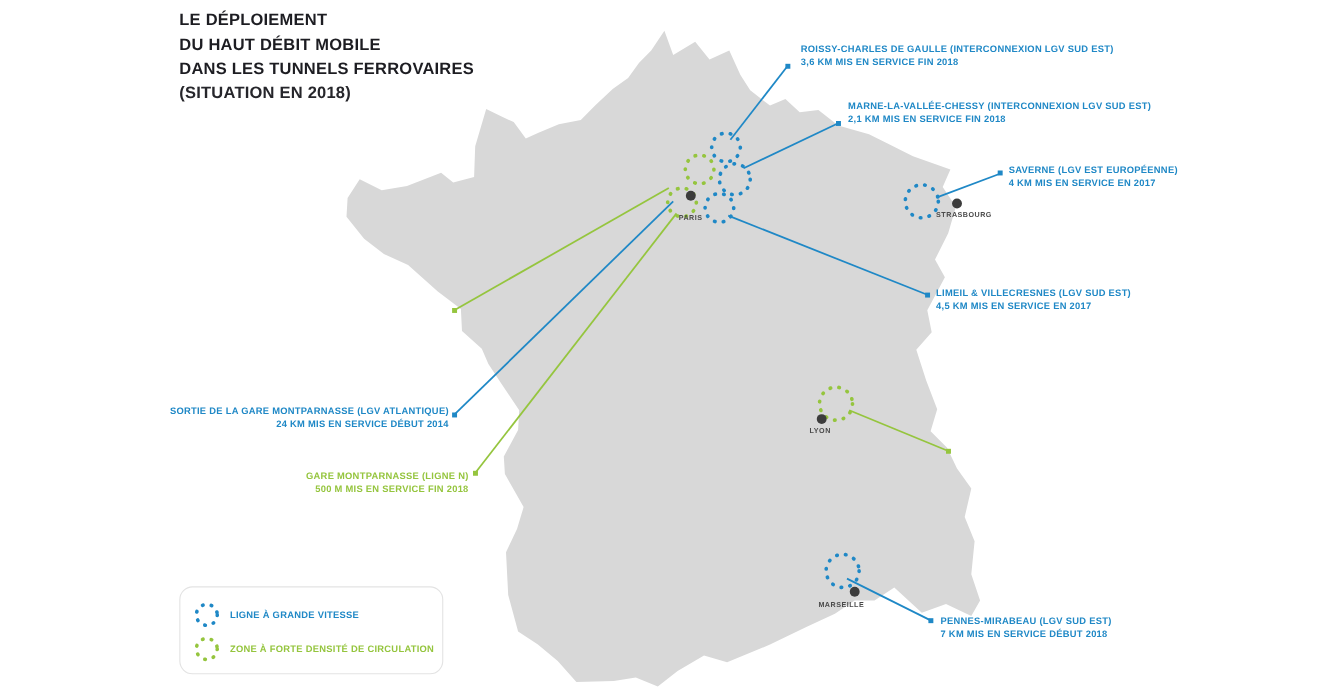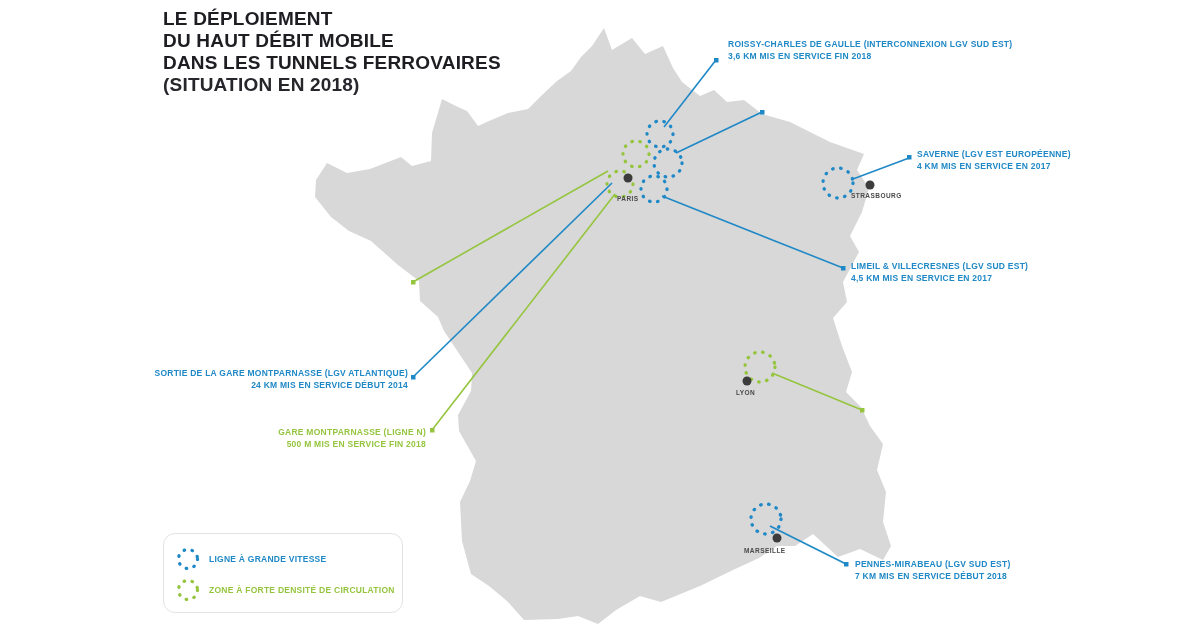--- a/index.html
+++ b/index.html
@@ -5,21 +5,21 @@
   html,body { margin:0; padding:0; background:#ffffff; }
   #canvas {
     position:relative; width:1200px; height:628px; overflow:hidden;
     background:#ffffff;
     font-family:"Liberation Sans", sans-serif;
   }
   #map-svg { position:absolute; left:0; top:0; }
 
   
   #title { position:absolute; left:163px; top:8px;
-    font-size:19px; line-height:22px; font-weight:700; color:#1d1d22;
+    font-size:15px; line-height:22px; font-weight:700; color:#1d1d22;
     letter-spacing:0.2px; white-space:nowrap; }
   #title .sub { font-weight:700; color:#26262b; }
 
   
   .ann { position:absolute; font-size:8.5px; line-height:11.5px; font-weight:700;
     letter-spacing:0.25px; white-space:nowrap; }
   .ann.blue  { color:#1f88c6; }
   .ann.green { color:#95c53e; }
   .ann.right { text-align:right; }
   #ann-roissy    { left:728px; top:39px; }
@@ -116,20 +116,24 @@
     <div>LE DÉPLOIEMENT</div>
     <div>DU HAUT DÉBIT MOBILE</div>
     <div>DANS LES TUNNELS FERROVAIRES</div>
     <div class="sub">(SITUATION EN 2018)</div>
   </div>
 
   <div class="ann blue" id="ann-roissy">
     <div>ROISSY-CHARLES DE GAULLE (INTERCONNEXION LGV SUD EST)</div>
     <div>3,6 KM MIS EN SERVICE FIN 2018</div>
   </div>
+  <div class="ann blue" id="ann-marne">
+    <div>MARNE-LA-VALLÉE-CHESSY (INTERCONNEXION LGV SUD EST)</div>
+    <div>2,1 KM MIS EN SERVICE FIN 2018</div>
+  </div>
   <div class="ann blue" id="ann-saverne">
     <div>SAVERNE (LGV EST EUROPÉENNE)</div>
     <div>4 KM MIS EN SERVICE EN 2017</div>
   </div>
   <div class="ann blue" id="ann-limeil">
     <div>LIMEIL &amp; VILLECRESNES (LGV SUD EST)</div>
     <div>4,5 KM MIS EN SERVICE EN 2017</div>
   </div>
   <div class="ann blue right" id="ann-sortie">
     <div>SORTIE DE LA GARE MONTPARNASSE (LGV ATLANTIQUE)</div>

